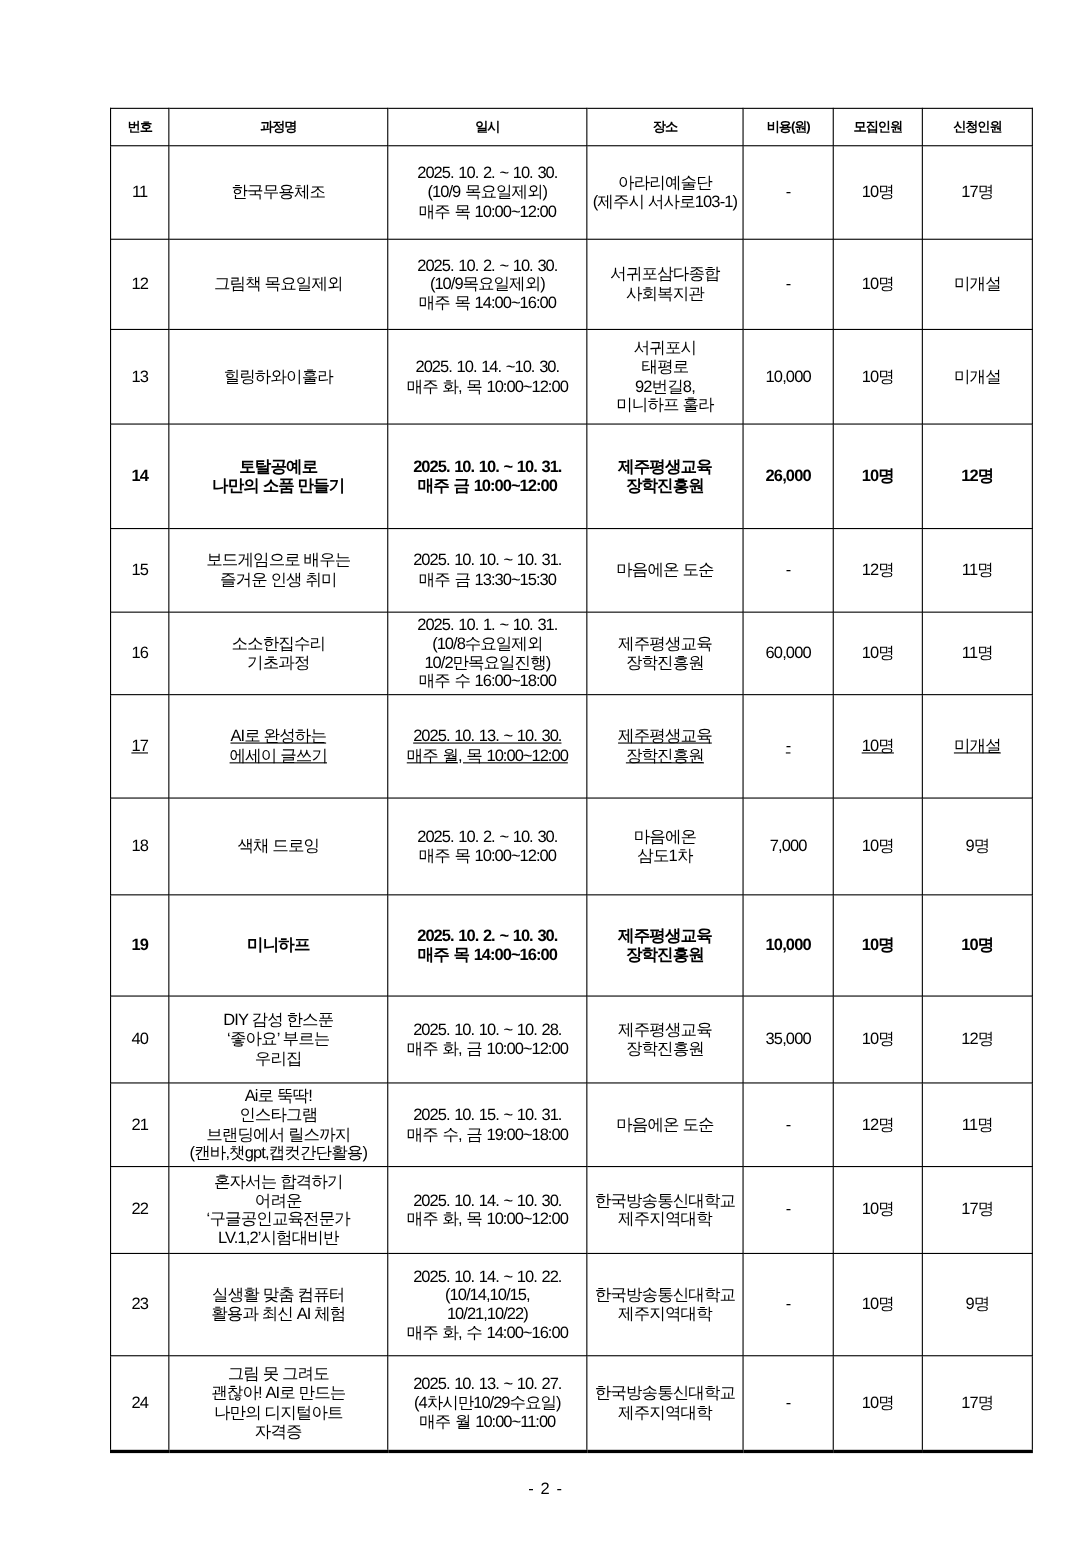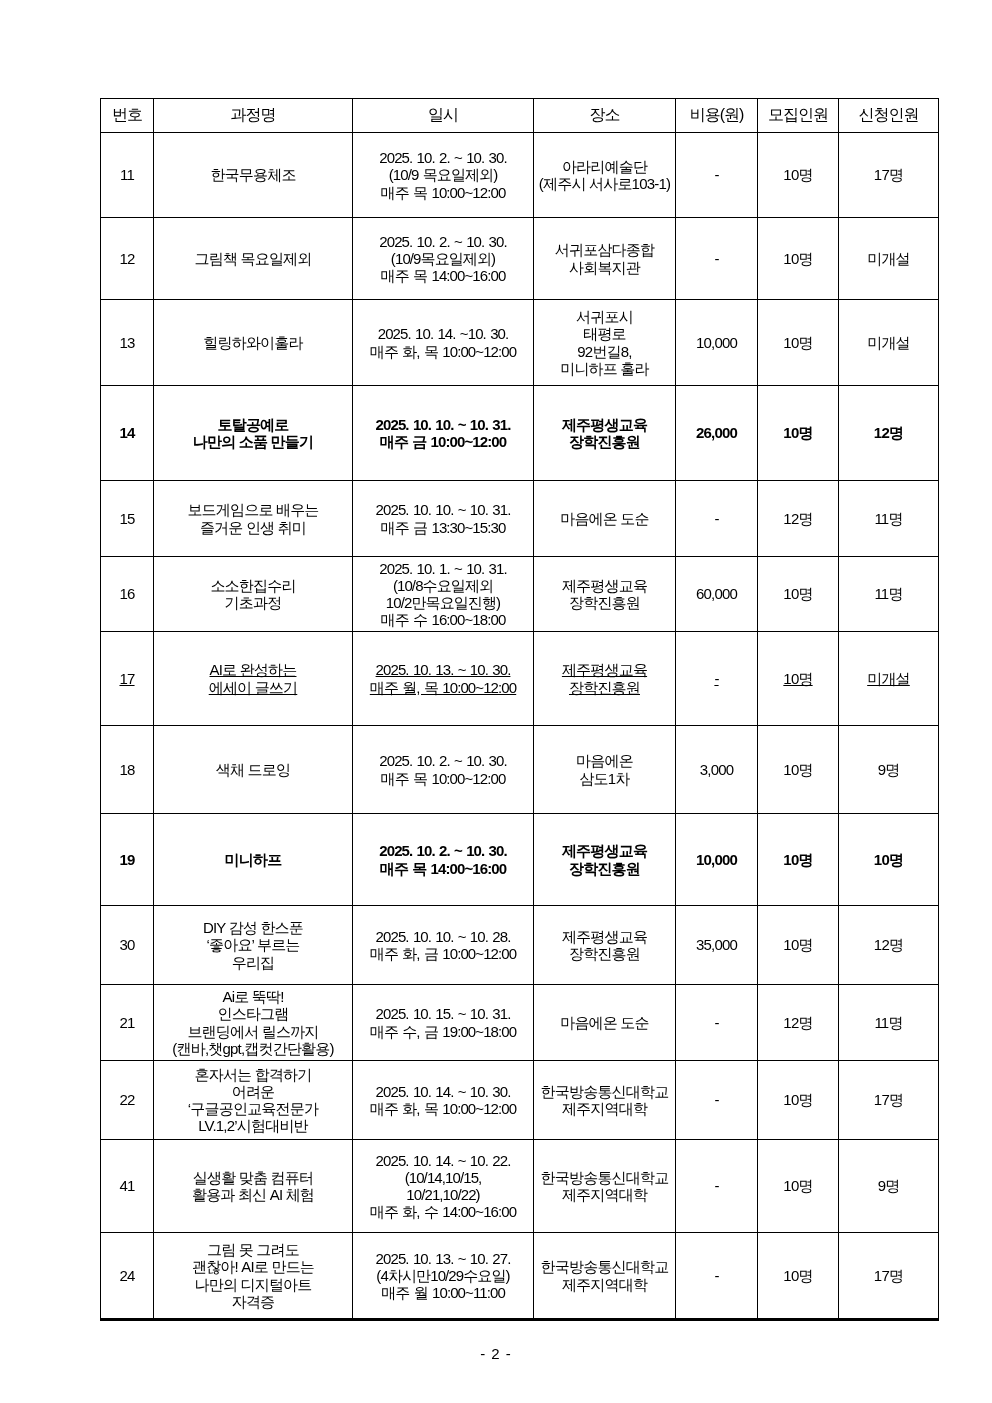--- a/index.html
+++ b/index.html
@@ -21,22 +21,22 @@
   }
   table.course-table th,
   table.course-table td {
     border:1px solid #000;
     text-align:center;
     vertical-align:middle;
     overflow:hidden;
   }
   thead th {
     height:34px;
-    font-size:16px;
-    font-weight:normal;
+    font-size:12px;
+    font-weight:bold;
     letter-spacing:-1px;
     border-top:3px solid #000;
     border-bottom:5px double #000;
     background:#fff;
   }
   tbody td {
     font-size:15px;
     letter-spacing:-0.8px;
     line-height:1.14;
     padding:2px 2px;
@@ -434,21 +434,21 @@
           <td>
             <div class="ln">
               <span>마음에온</span>
             </div>
             <div class="ln">
               <span>삼도1차</span>
             </div>
           </td>
           <td>
             <div class="ln">
-              <span>3,000</span>
+              <span>7,000</span>
             </div>
           </td>
           <td>
             <div class="ln">
               <span>10명</span>
             </div>
           </td>
           <td>
             <div class="ln">
               <span>9명</span>
@@ -494,21 +494,21 @@
           </td>
           <td>
             <div class="ln">
               <span>10명</span>
             </div>
           </td>
         </tr>
         <tr style="height: 79px;">
           <td>
             <div class="ln">
-              <span>30</span>
+              <span>40</span>
             </div>
           </td>
           <td>
             <div class="ln">
               <span>DIY 감성 한스푼</span>
             </div>
             <div class="ln">
               <span>‘좋아요’ 부르는</span>
             </div>
             <div class="ln">
@@ -644,21 +644,21 @@
           </td>
           <td>
             <div class="ln">
               <span>17명</span>
             </div>
           </td>
         </tr>
         <tr style="height: 93px;">
           <td>
             <div class="ln">
-              <span>41</span>
+              <span>23</span>
             </div>
           </td>
           <td>
             <div class="ln">
               <span>실생활 맞춤 컴퓨터</span>
             </div>
             <div class="ln">
               <span>활용과 최신 AI 체험</span>
             </div>
           </td>

